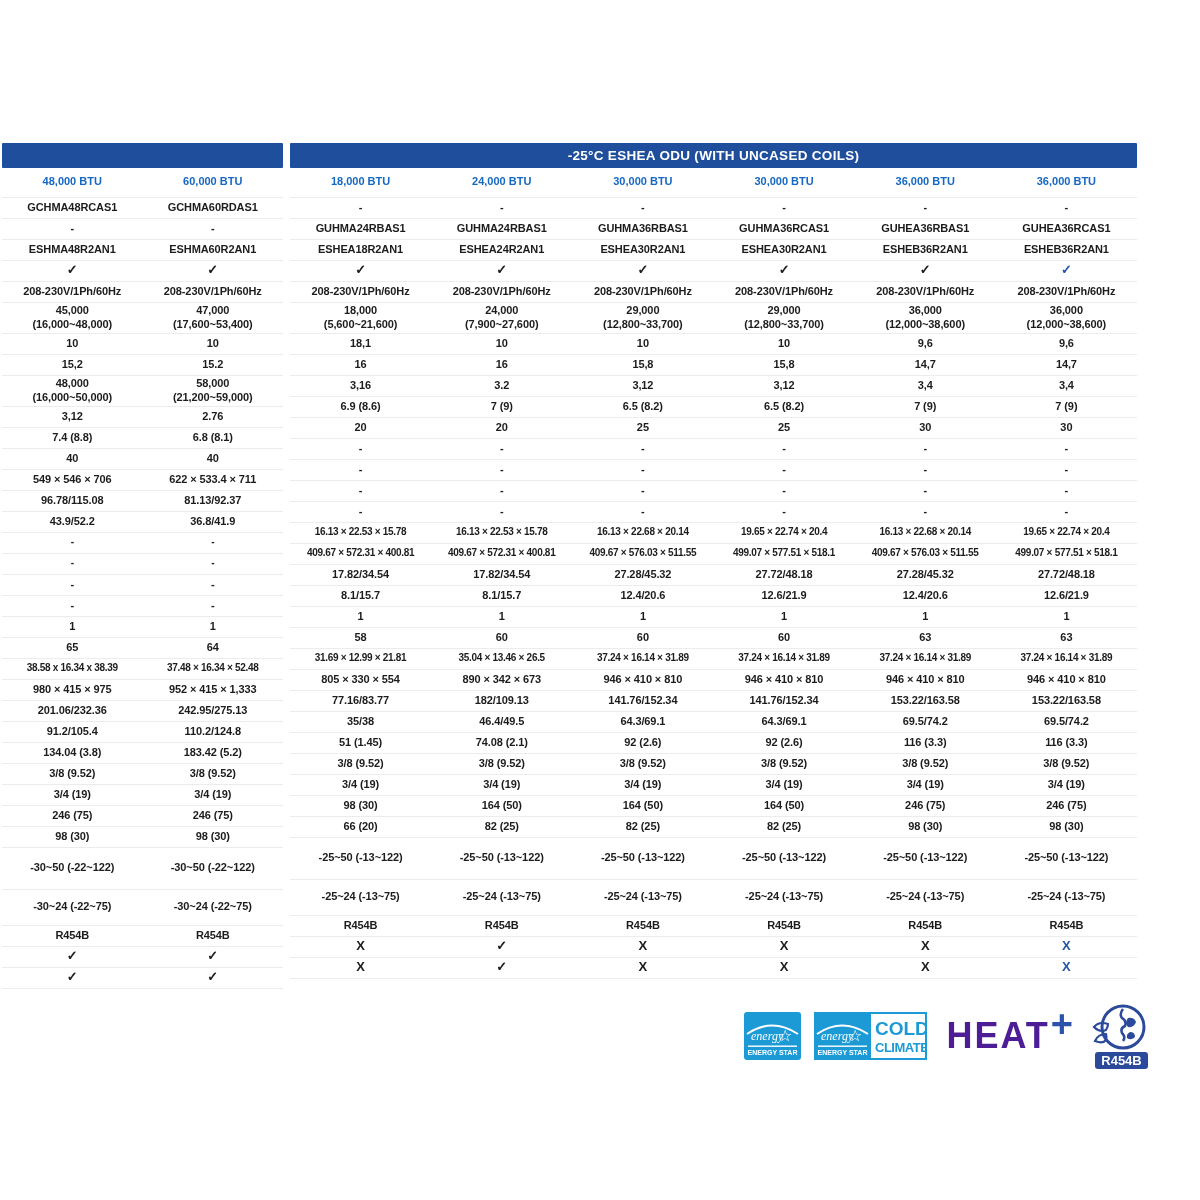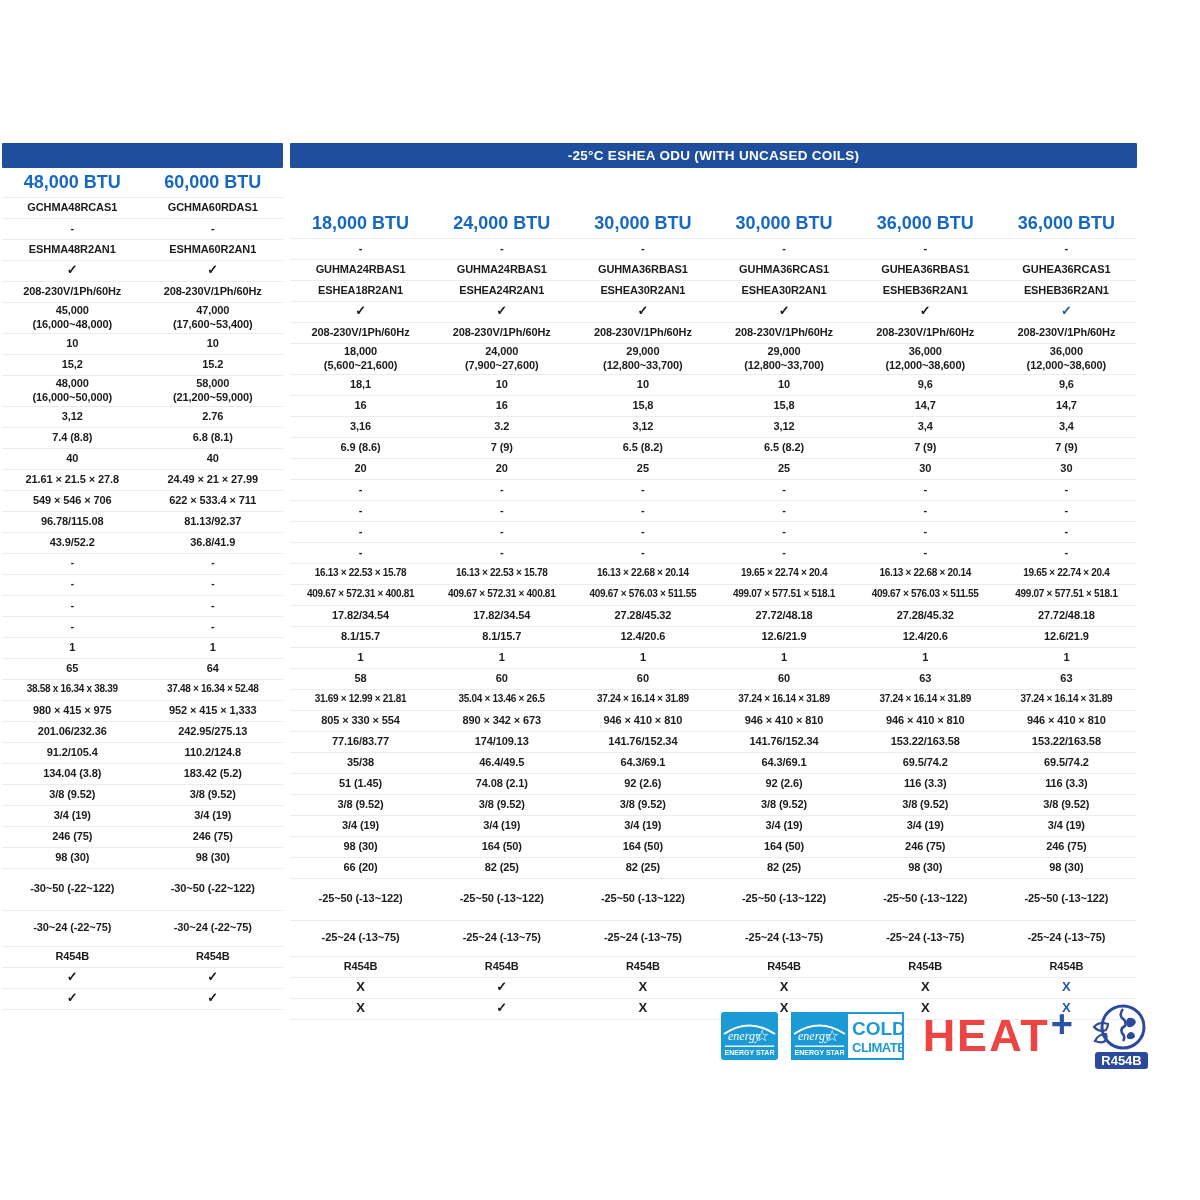--- a/index.html
+++ b/index.html
@@ -1,39 +1,39 @@
 <!DOCTYPE html>
 <html><head>
 <meta charset="utf-8">
 <style>
   html,body{margin:0;padding:0;background:#ffffff;}
   .page{position:relative;width:1200px;height:1200px;background:#ffffff;overflow:hidden;
         font-family:"Liberation Sans",sans-serif;color:#1c1c1c;}
   .tables{position:absolute;top:143px;left:2px;width:1135px;display:flex;gap:7px;}
   .tblwrap{display:flex;flex-direction:column;}
   .tblwrap.left{width:281px;flex:0 0 281px;}
-  .tblwrap.right{flex:1;gap:41px;}
+  .tblwrap.right{flex:1;}
   .bar{height:25px;background:#1e4e9c;border-radius:1px;display:flex;align-items:center;justify-content:center;}
   .bar .bartitle{color:#ffffff;font-weight:bold;font-size:13.5px;letter-spacing:.3px;}
   table{width:100%;border-collapse:collapse;table-layout:fixed;}
   td{text-align:center;vertical-align:middle;font-size:11px;font-weight:bold;letter-spacing:-0.1px;
      border-bottom:1px solid #ececec;padding:0 1px;line-height:1.25;white-space:pre-line;color:#1c1c1c;}
   tr{height:21px;}
   tr.r-btu{height:29px;}
-  tr.r-btu td{color:#1568c4;font-size:18px;letter-spacing:0;}
+  tr.r-btu td{color:#1568c4;font-size:11px;letter-spacing:0;}
   tr.h2{height:31px;margin-top:7px;}
   tr.t1{height:42px;}
   tr.t2{height:36px;margin-top:40px;}
   tr.sm td{font-size:10px;letter-spacing:-0.3px;}
   .mk{font-size:13px;font-weight:bold;color:#1c1c1c;}
   .mk.blue{color:#2456a8;}
   
   .footer{position:absolute;top:1002px;right:50px;height:68px;display:flex;align-items:center;gap:13px;}
   .heatplus{display:flex;align-items:flex-start;margin:0 6px;}
-  .heatplus .word{font-size:45px;font-weight:bold;color:#ef4444;letter-spacing:2px;line-height:60px;}
+  .heatplus .word{font-size:36px;font-weight:bold;color:#4c1d95;letter-spacing:2px;line-height:60px;}
   .heatplus .plus{font-size:38px;font-weight:bold;color:#2b53a8;line-height:36px;margin-left:1px;}
 </style>
 </head>
 <body>
 
 <div class="page">
 
   <div class="tables">
     <div class="tblwrap left">
       <div class="bar">
@@ -89,24 +89,20 @@
               <td>3,12</td>
               <td>2.76</td>
             </tr>
             <tr class="r-txt">
               <td>7.4 (8.8)</td>
               <td>6.8 (8.1)</td>
             </tr>
             <tr class="r-txt">
               <td>40</td>
               <td>40</td>
-            </tr>
-            <tr class="r-txt">
-              <td>21.61 × 21.5 × 27.8</td>
-              <td>24.49 × 21 × 27.99</td>
             </tr>
             <tr class="r-txt">
               <td>549 × 546 × 706</td>
               <td>622 × 533.4 × 711</td>
             </tr>
             <tr class="r-txt">
               <td>96.78/115.08</td>
               <td>81.13/92.37</td>
             </tr>
             <tr class="r-txt">
@@ -395,21 +391,21 @@
             <tr class="r-txt">
               <td>805 × 330 × 554</td>
               <td>890 × 342 × 673</td>
               <td>946 × 410 × 810</td>
               <td>946 × 410 × 810</td>
               <td>946 × 410 × 810</td>
               <td>946 × 410 × 810</td>
             </tr>
             <tr class="r-txt">
               <td>77.16/83.77</td>
-              <td>174/109.13</td>
+              <td>182/109.13</td>
               <td>141.76/152.34</td>
               <td>141.76/152.34</td>
               <td>153.22/163.58</td>
               <td>153.22/163.58</td>
             </tr>
             <tr class="r-txt">
               <td>35/38</td>
               <td>46.4/49.5</td>
               <td>64.3/69.1</td>
               <td>64.3/69.1</td>

